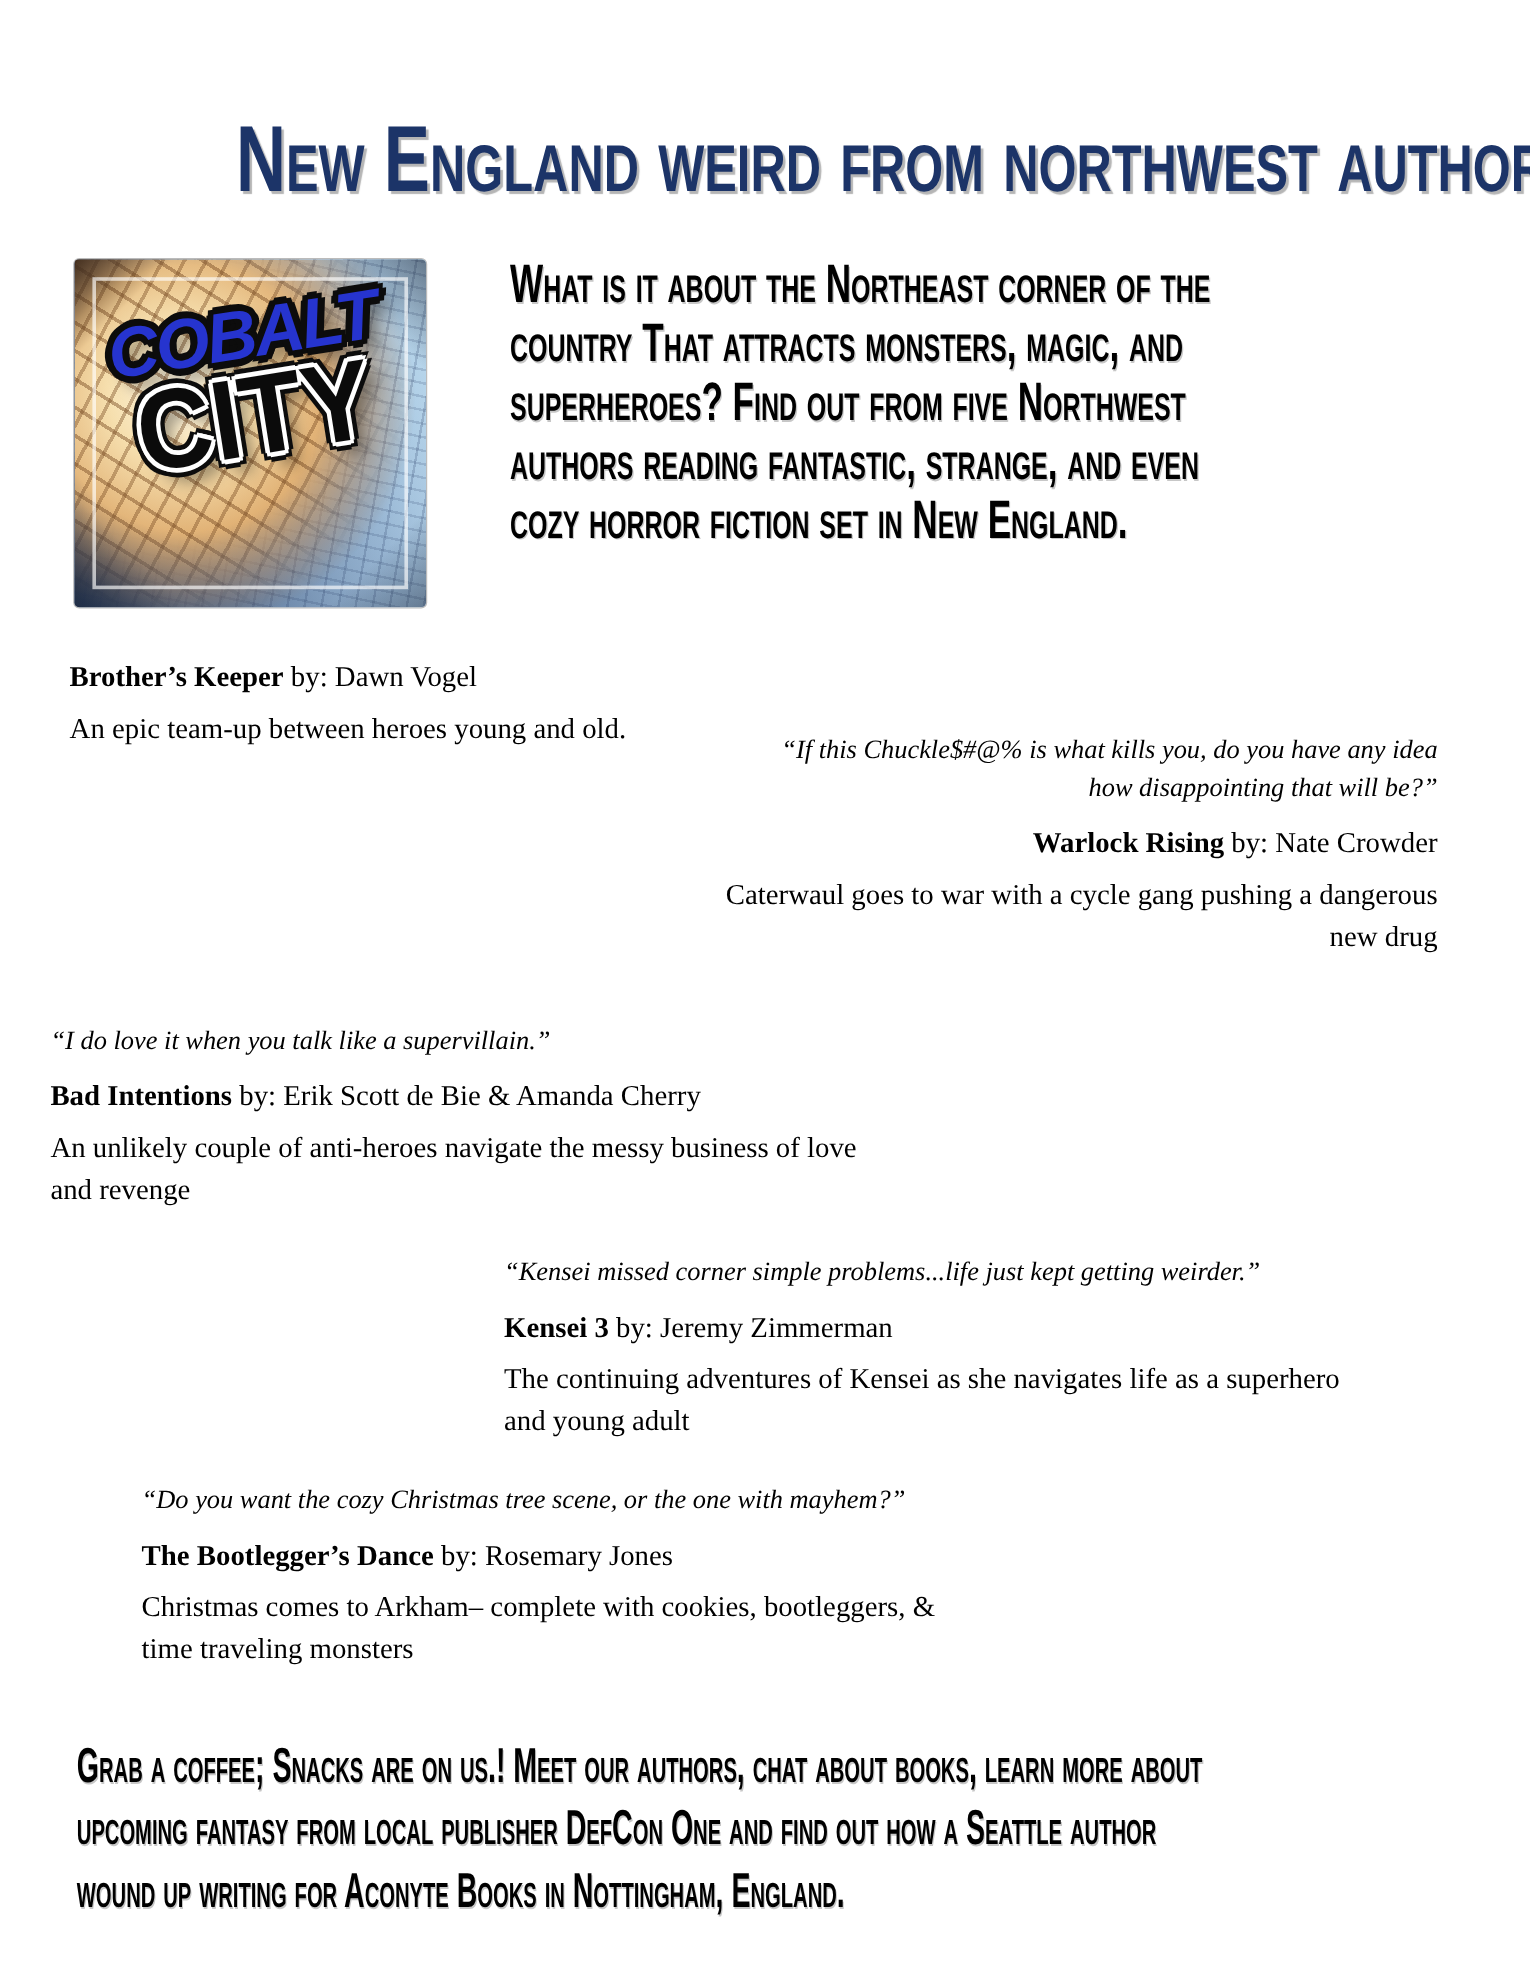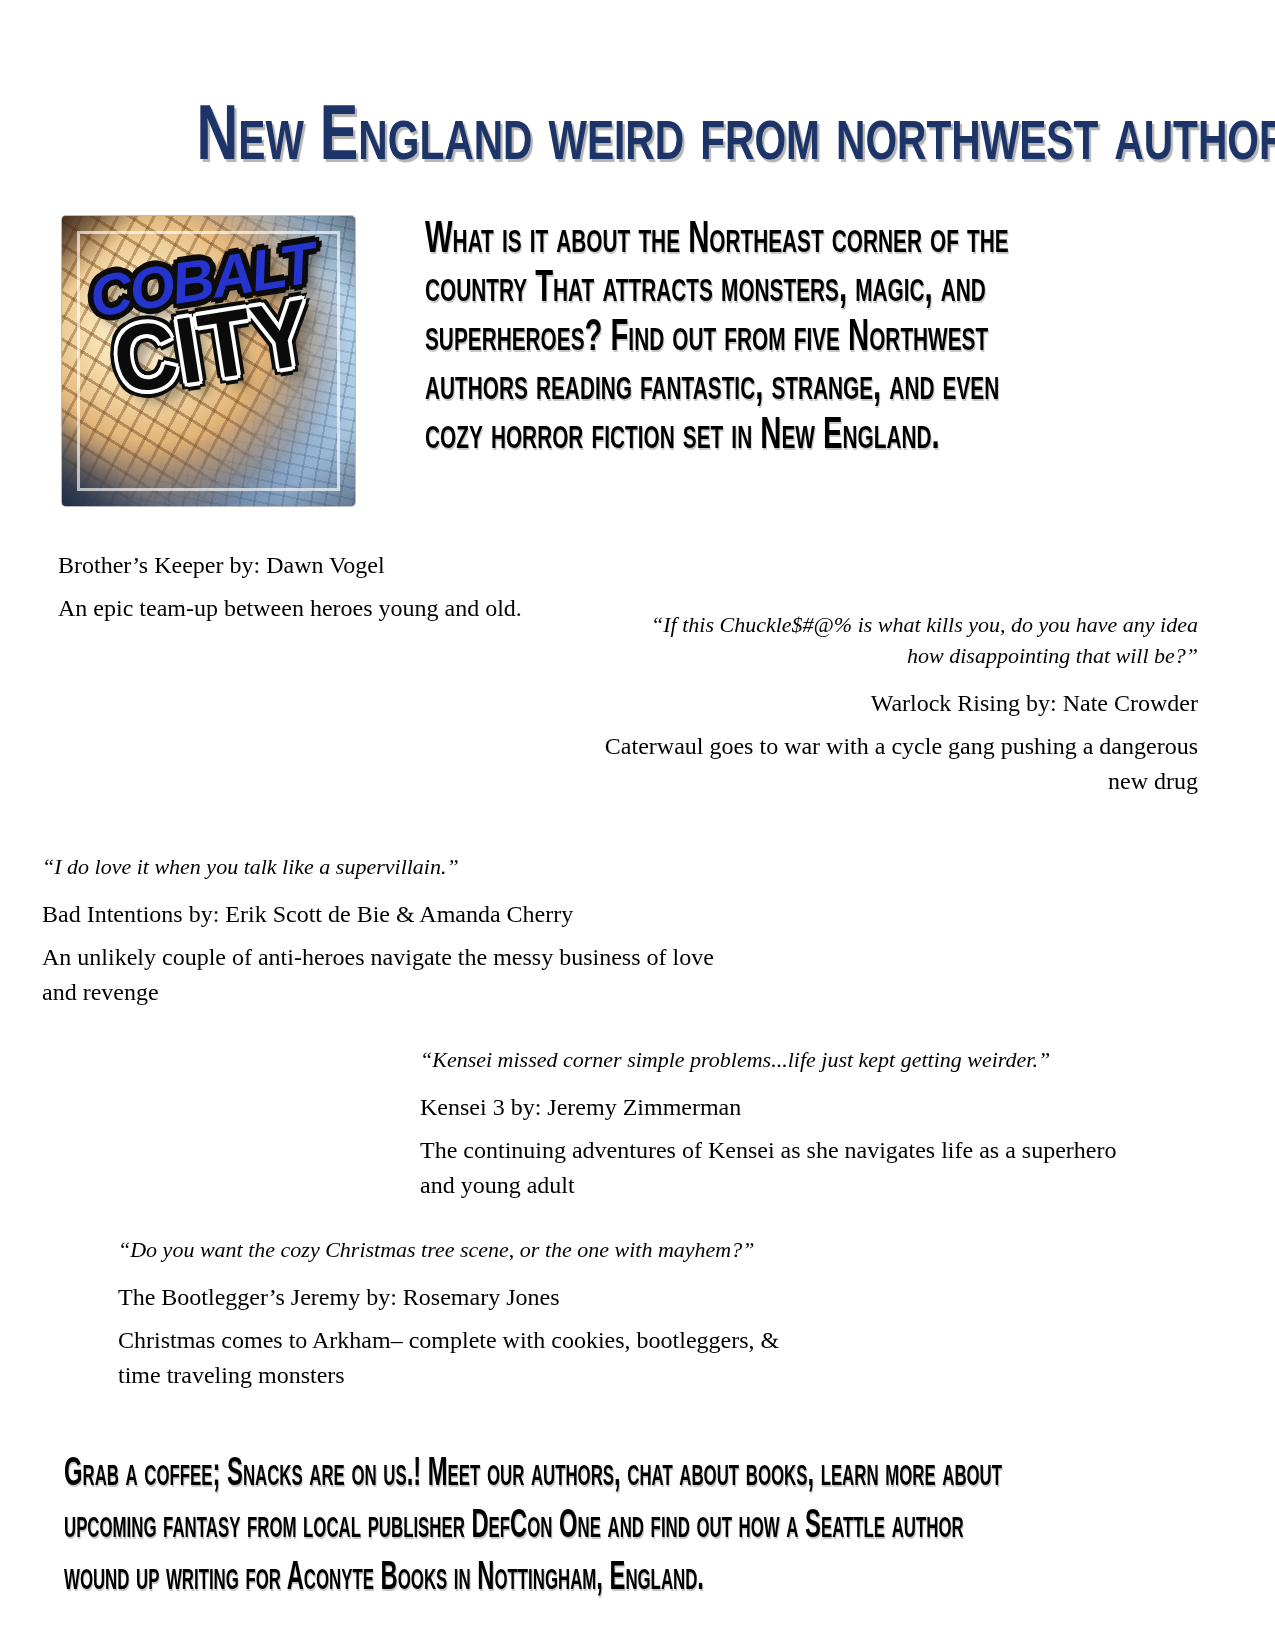--- a/index.html
+++ b/index.html
@@ -129,21 +129,21 @@
   .book .quote{
     font-style:italic;
     font-size:22px;line-height:31px;
     white-space:pre-line;
     margin-bottom:16px;
   }
   .book .title-line{
     font-size:24px;line-height:32px;
     margin-bottom:10px;
   }
-  .book .btitle{font-weight:400;margin-top:12px;}
+  .book .btitle{font-weight:700;margin-top:12px;}
   .book .by{margin-left:6px;}
   .book .desc{
     font-size:24px;line-height:35px;
     white-space:pre-line;
   }
   .book-0{left:58px;top:549px;width:560px;}
   .book-1{left:558px;top:609px;width:640px;text-align:right;}
   .book-2{left:42px;top:851px;width:740px;}
   .book-3{left:420px;top:1044px;width:760px;}
   .book-4{left:118px;top:1234px;width:720px;}
@@ -196,21 +196,21 @@
 
   <div class="book book-3">
     <div class="quote">“Kensei missed corner simple problems...life just kept getting weirder.”</div>
     <div class="title-line"><span class="btitle">Kensei 3</span><span class="by">by: Jeremy Zimmerman</span></div>
     <div class="desc">The continuing adventures of Kensei as she navigates life as a superhero
 and young adult</div>
   </div>
 
   <div class="book book-4">
     <div class="quote">“Do you want the cozy Christmas tree scene, or the one with mayhem?”</div>
-    <div class="title-line"><span class="btitle">The Bootlegger’s Jeremy</span><span class="by">by: Rosemary Jones</span></div>
+    <div class="title-line"><span class="btitle">The Bootlegger’s Dance</span><span class="by">by: Rosemary Jones</span></div>
     <div class="desc">Christmas comes to Arkham– complete with cookies, bootleggers, &amp;
 time traveling monsters</div>
   </div>
 
   <div class="deco footer">Grab a coffee; Snacks are on us.! Meet our authors, chat about books, learn more about
 upcoming fantasy from local publisher DefCon One and find out how a Seattle author
 wound up writing for Aconyte Books in Nottingham, England.</div>
 
 </div>
 

